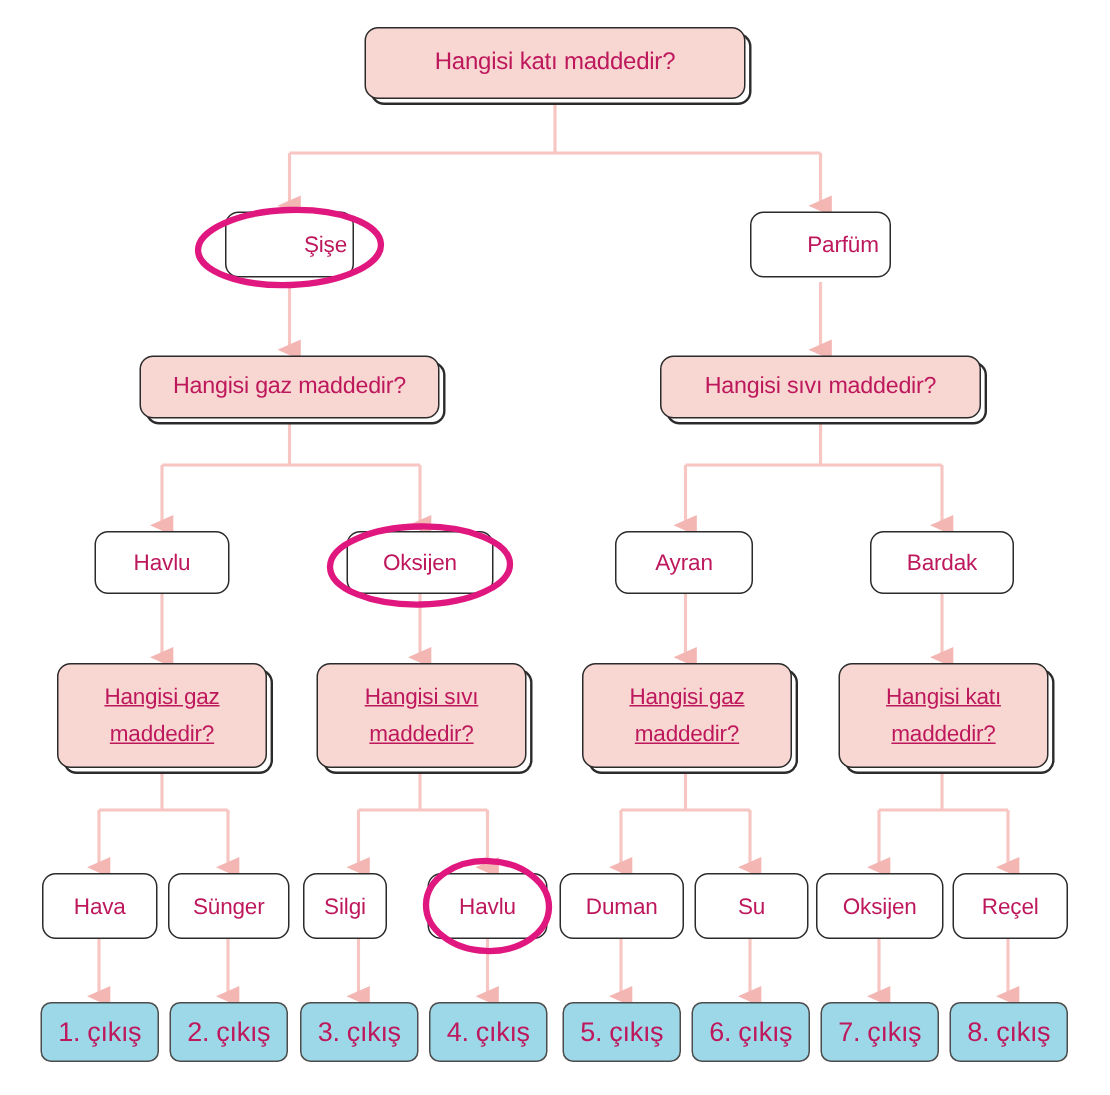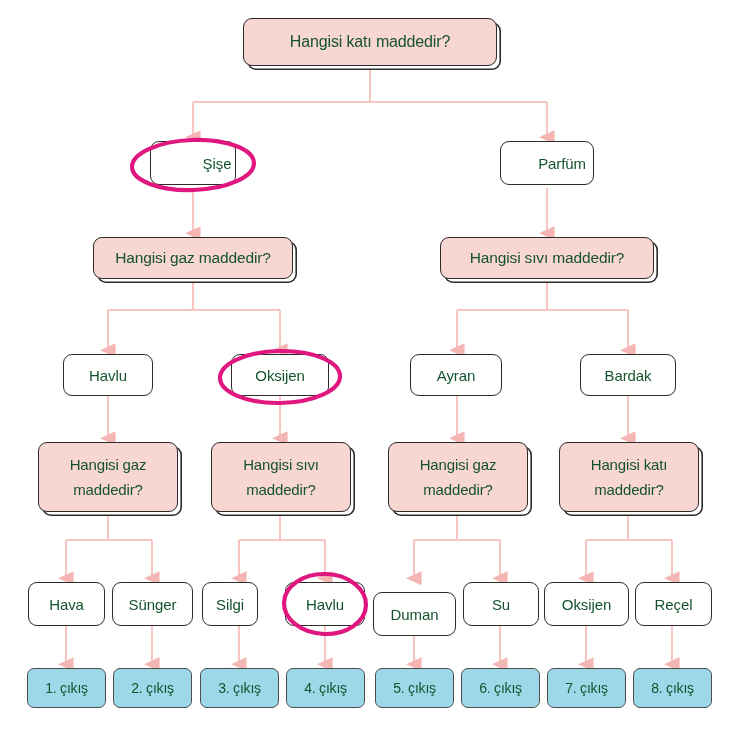--- a/index.html
+++ b/index.html
@@ -42,59 +42,60 @@
     box-sizing: border-box;
     display: flex;
     align-items: center;
     justify-content: center;
     text-align: center;
     z-index: 20;
   }
   .node .label {
     display: block;
     width: 100%;
-    color: #14532d;
+    color: #be185d;
   }
   
   .q-box {
     background: #f8d6d1;
     border: 1.6px solid #2b2b2b;
     border-radius: 9px;
     box-shadow: 4px 4px 0 -1.6px #ffffff, 4px 4px 0 #2b2b2b;
   }
   .q-box .label {
     font-size: 15.5px;
     line-height: 1.55;
     letter-spacing: -0.15px;
   }
   .q-box.single .label { font-size: 15.5px; }
   .q-box.two-line .label {
     font-size: 15px;
     line-height: 1.7;
     white-space: pre-line;
+    text-decoration: underline;
   }
   .q-box.root .label { font-size: 16px; }
   
   .a-box {
     background: #ffffff;
     border: 1.6px solid #2b2b2b;
     border-radius: 9px;
   }
   .a-box .label {
     font-size: 15px;
     letter-spacing: -0.1px;
   }
   
   .exit-box {
     background: #9cd8e8;
     border: 1.4px solid #4c4c4c;
     border-radius: 7px;
   }
   .exit-box .label {
-    font-size: 14px;
+    font-size: 18px;
     letter-spacing: -0.2px;
   }
 </style>
 </head>
 <body>
 
 <div id="stage">
 
   <svg id="wires" viewBox="0 0 740 730">
     <defs>
@@ -211,21 +212,21 @@
   </div>
   <div class="node a-box" style="left:28px;top:582px;width:77px;height:44px;">
     <span class="label">Hava</span>
   </div>
   <div class="node a-box" style="left:202px;top:582px;width:56px;height:44px;">
     <span class="label">Silgi</span>
   </div>
   <div class="node a-box" style="left:285px;top:582px;width:80px;height:44px;">
     <span class="label">Havlu</span>
   </div>
-  <div class="node a-box" style="left:373px;top:582px;width:83px;height:44px;margin-top:10px;">
+  <div class="node a-box" style="left:373px;top:582px;width:83px;height:44px;">
     <span class="label">Duman</span>
   </div>
   <div class="node a-box" style="left:463px;top:582px;width:76px;height:44px;">
     <span class="label">Su</span>
   </div>
   <div class="node a-box" style="left:544px;top:582px;width:85px;height:44px;">
     <span class="label">Oksijen</span>
   </div>
   <div class="node a-box" style="left:635px;top:582px;width:77px;height:44px;">
     <span class="label">Reçel</span>

